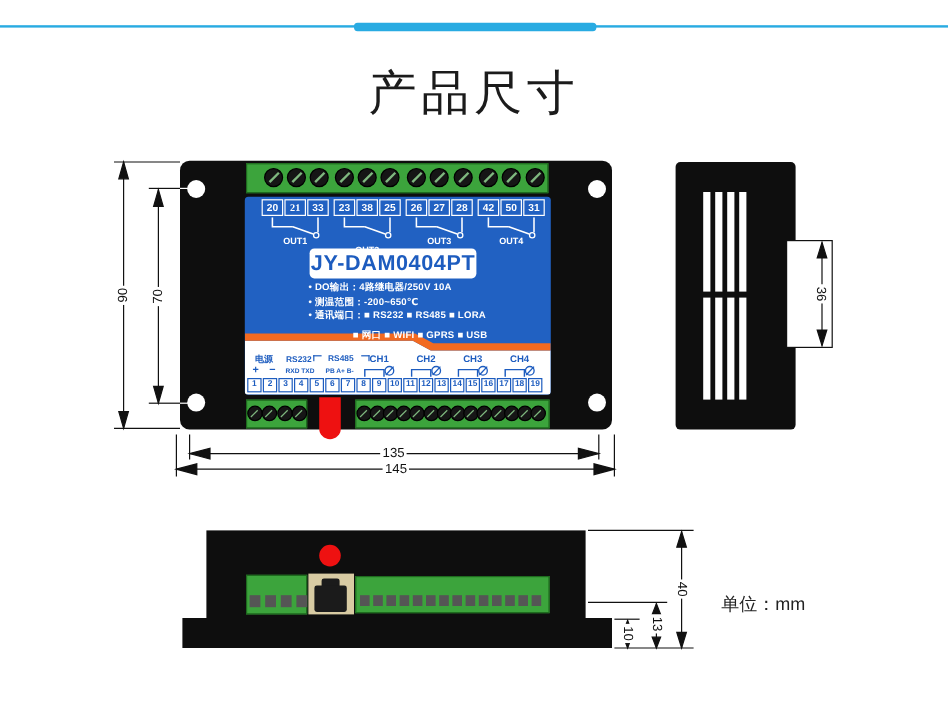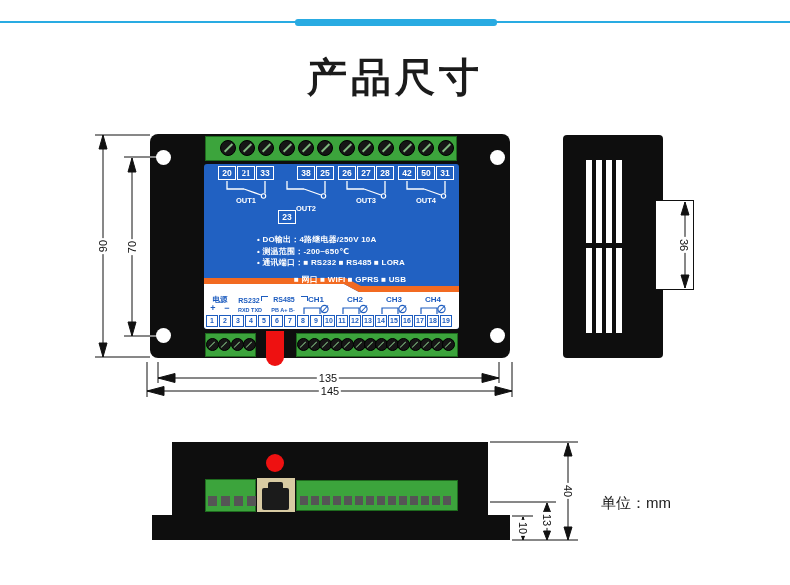--- a/index.html
+++ b/index.html
@@ -4,21 +4,21 @@
 <style>
   html,body{margin:0;padding:0;background:#fff;}
   .stage{position:relative;width:790px;height:585px;background:#fff;overflow:hidden;
          font-family:"Liberation Sans","DejaVu Sans",sans-serif;}
   .abs{position:absolute;}
 
   
   .hdr-line{position:absolute;top:21px;left:0;width:790px;height:2px;background:#29abe2;}
   .hdr-line-thick{position:absolute;top:19px;left:295px;width:202px;height:7px;background:#29abe2;border-radius:3px;}
   .page-title{position:absolute;top:50px;left:0;width:790px;text-align:center;
-              font-size:40px;font-weight:700;color:#1b1b1b;letter-spacing:4px;}
+              font-size:40px;font-weight:400;color:#1b1b1b;letter-spacing:4px;}
 
   
   .body-black{position:absolute;background:#0e0e0e;}
   .front-body{left:150px;top:134px;width:360px;height:224px;border-radius:8px;}
   .side-body{left:563px;top:135px;width:100px;height:223px;border-radius:4px;}
   .bottom-body{left:172px;top:442px;width:316px;height:74px;}
   .bottom-flange{left:152px;top:515px;width:358px;height:25px;}
 
   .hole{position:absolute;width:15px;height:15px;border-radius:50%;background:#fff;}
 
@@ -99,21 +99,21 @@
   <div class="blue-panel">
 
     <svg class="abs" style="left:0;top:0;" width="255" height="165" viewBox="0 0 255 165">
       <polygon points="0,120 140,120 155,128 255,128 255,165 0,165" fill="#ffffff"></polygon>
       <polygon points="0,114 142,114 157,122 255,122 255,128 155,128 140,120 0,120" fill="#f26a21"></polygon>
     </svg>
 
     <span class="tbox" style="left:14px;top:2px;">20</span>
     <span class="tbox" style="left:33px;top:2px;font-family:Liberation Serif, serif;">21</span>
     <span class="tbox" style="left:52px;top:2px;">33</span>
-    <span class="tbox" style="left:74px;top:2px;margin-top:44px;">23</span>
+    <span class="tbox" style="left:74px;top:2px;">23</span>
     <span class="tbox" style="left:93px;top:2px;">38</span>
     <span class="tbox" style="left:112px;top:2px;">25</span>
     <span class="tbox" style="left:134px;top:2px;">26</span>
     <span class="tbox" style="left:153px;top:2px;">27</span>
     <span class="tbox" style="left:172px;top:2px;">28</span>
     <span class="tbox" style="left:194px;top:2px;">42</span>
     <span class="tbox" style="left:213px;top:2px;">50</span>
     <span class="tbox" style="left:232px;top:2px;">31</span>
 
     <svg class="abs" style="left:14px;top:17px;" width="56" height="21">
@@ -131,20 +131,21 @@
     <svg class="abs" style="left:194px;top:17px;" width="56" height="21">
       <path d="M9,0 V8 H26 M26,8 L43,14 M47,0 V12.5" stroke="#fff" stroke-width="1.3" fill="none"></path>
       <circle cx="45.5" cy="15" r="2.2" stroke="#fff" stroke-width="1.1" fill="none"></circle>
     </svg>
 
     <span class="outlbl" style="left:14px;top:32px;">OUT1</span>
     <span class="outlbl" style="left:74px;top:40px;">OUT2</span>
     <span class="outlbl" style="left:134px;top:32px;">OUT3</span>
     <span class="outlbl" style="left:194px;top:32px;">OUT4</span>
 
+    <div class="model-box">JY-DAM0404PT</div>
 
     <span class="specline" style="left:53px;top:70px;">• DO输出：4路继电器/250V 10A</span>
     <span class="specline" style="left:53px;top:81.5px;">• 测温范围：-200~650℃</span>
     <span class="specline" style="left:53px;top:93px;">• 通讯端口：■ RS232 ■ RS485 ■ LORA</span>
     <span class="specline" style="left:90px;top:110px;">■ 网口 ■ WIFI ■ GPRS ■ USB</span>
 
     <span class="iolbl bluetxt" style="left:2px;top:131px;width:28px;font-size:7.5px;">电源</span>
     <span class="iolbl bluetxt" style="left:4px;top:139px;width:10px;font-size:9px;">+</span>
     <span class="iolbl bluetxt" style="left:18px;top:139px;width:10px;font-size:9px;">−</span>
 

